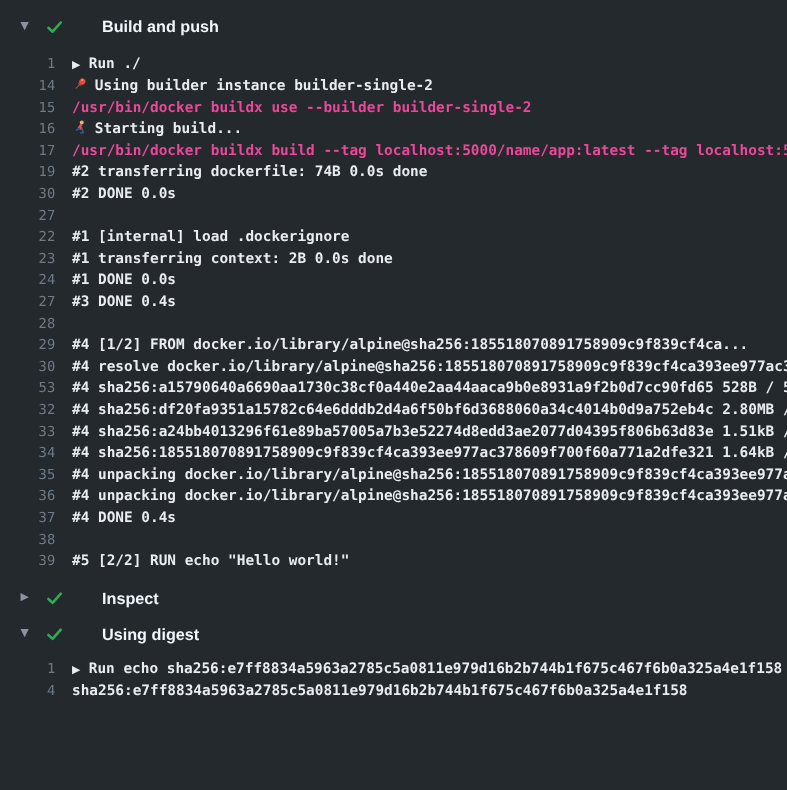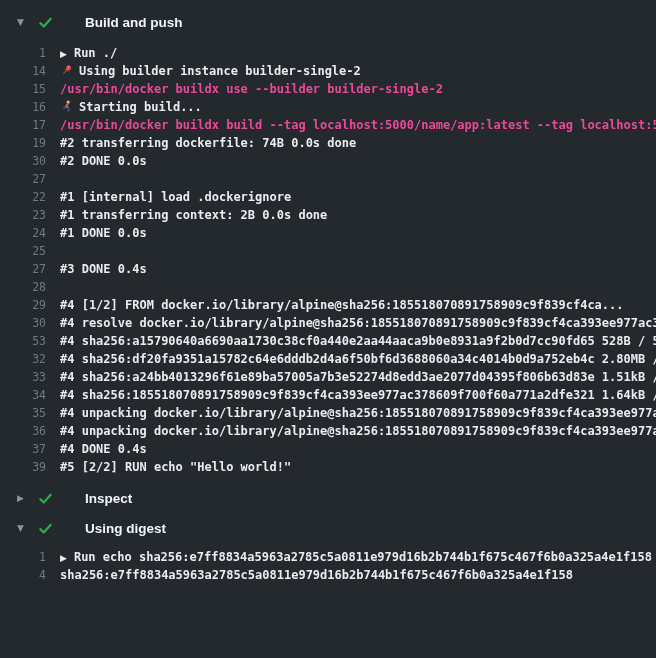--- a/index.html
+++ b/index.html
@@ -90,32 +90,32 @@
               <path d="M6.8 8.6 L4 10.4 M9.6 9 L10.8 12.6 M10.9 12.8 L8.6 13.4" stroke="#3b5a87" stroke-width="1.7" fill="none" stroke-linecap="round"></path>
               <path d="M11.6 1 L13.4 0.4" stroke="#40342b" stroke-width="1.2"></path>
             </svg>Starting build...</span></div>
         <div class="log-line"><span class="line-num">17</span><span class="line-content cmd">/usr/bin/docker buildx build --tag localhost:5000/name/app:latest --tag localhost:50</span></div>
         <div class="log-line"><span class="line-num">19</span><span class="line-content">#2 transferring dockerfile: 74B 0.0s done</span></div>
         <div class="log-line"><span class="line-num">30</span><span class="line-content">#2 DONE 0.0s</span></div>
         <div class="log-line"><span class="line-num">27</span><span class="line-content"></span></div>
         <div class="log-line"><span class="line-num">22</span><span class="line-content">#1 [internal] load .dockerignore</span></div>
         <div class="log-line"><span class="line-num">23</span><span class="line-content">#1 transferring context: 2B 0.0s done</span></div>
         <div class="log-line"><span class="line-num">24</span><span class="line-content">#1 DONE 0.0s</span></div>
-        <div class="log-line"><span class="line-num">25</span><span class="line-content"></span></div>
         <div class="log-line"><span class="line-num">27</span><span class="line-content">#3 DONE 0.4s</span></div>
         <div class="log-line"><span class="line-num">28</span><span class="line-content"></span></div>
         <div class="log-line"><span class="line-num">29</span><span class="line-content">#4 [1/2] FROM docker.io/library/alpine@sha256:185518070891758909c9f839cf4ca...</span></div>
         <div class="log-line"><span class="line-num">30</span><span class="line-content">#4 resolve docker.io/library/alpine@sha256:185518070891758909c9f839cf4ca393ee977ac3</span></div>
         <div class="log-line"><span class="line-num">53</span><span class="line-content">#4 sha256:a15790640a6690aa1730c38cf0a440e2aa44aaca9b0e8931a9f2b0d7cc90fd65 528B / 5</span></div>
         <div class="log-line"><span class="line-num">32</span><span class="line-content">#4 sha256:df20fa9351a15782c64e6dddb2d4a6f50bf6d3688060a34c4014b0d9a752eb4c 2.80MB /</span></div>
         <div class="log-line"><span class="line-num">33</span><span class="line-content">#4 sha256:a24bb4013296f61e89ba57005a7b3e52274d8edd3ae2077d04395f806b63d83e 1.51kB /</span></div>
         <div class="log-line"><span class="line-num">34</span><span class="line-content">#4 sha256:185518070891758909c9f839cf4ca393ee977ac378609f700f60a771a2dfe321 1.64kB /</span></div>
         <div class="log-line"><span class="line-num">35</span><span class="line-content">#4 unpacking docker.io/library/alpine@sha256:185518070891758909c9f839cf4ca393ee977a</span></div>
         <div class="log-line"><span class="line-num">36</span><span class="line-content">#4 unpacking docker.io/library/alpine@sha256:185518070891758909c9f839cf4ca393ee977a</span></div>
         <div class="log-line"><span class="line-num">37</span><span class="line-content">#4 DONE 0.4s</span></div>
+        <div class="log-line"><span class="line-num">38</span><span class="line-content"></span></div>
         <div class="log-line"><span class="line-num">39</span><span class="line-content">#5 [2/2] RUN echo "Hello world!"</span></div>
       </div>
   </div>
 
   <div class="section sec2">
     <div class="section-header">
       <span class="toggle-tri">▶</span>
       <span class="check-wrap">
         <svg viewBox="0 0 16 16" width="15" height="15">
             <path d="M2.5 8.7 L6.2 12.2 L13.5 4" stroke="#2fac52" stroke-width="2.3" fill="none" stroke-linecap="round" stroke-linejoin="round"></path>

